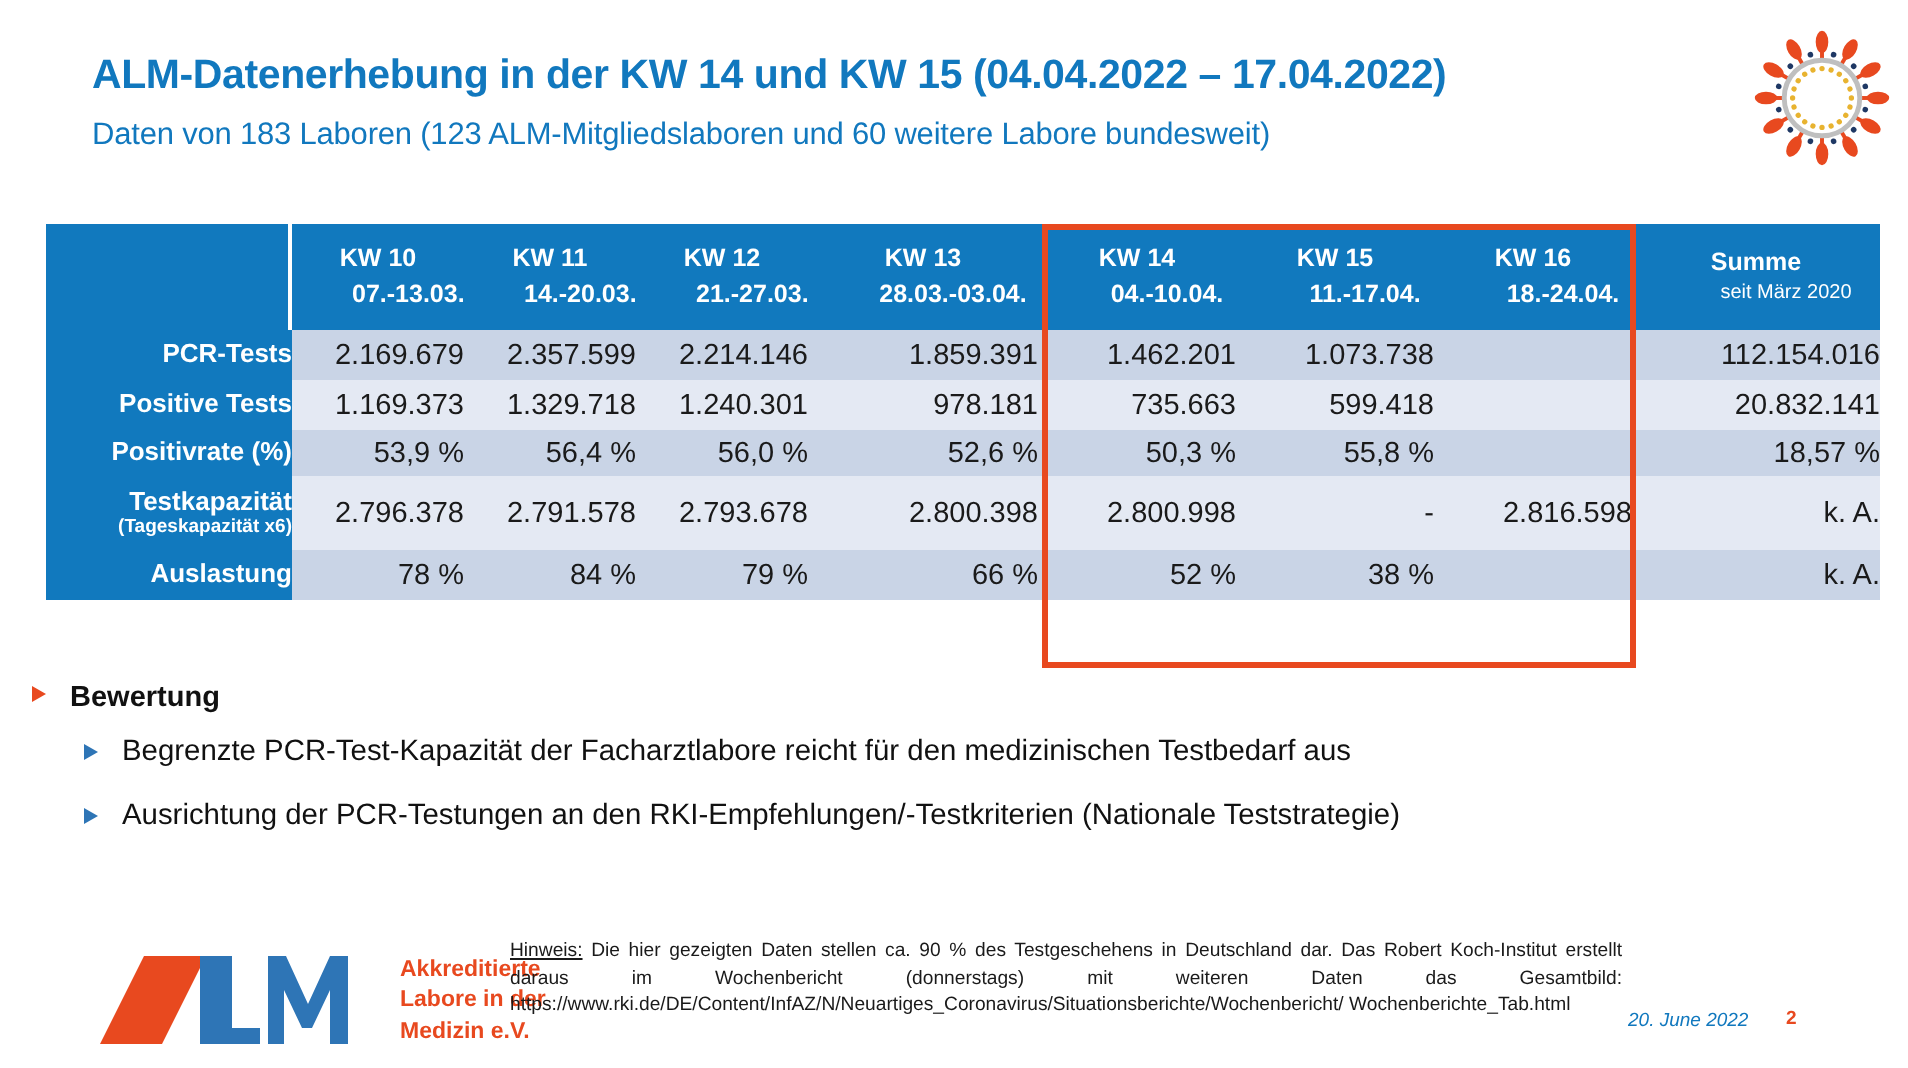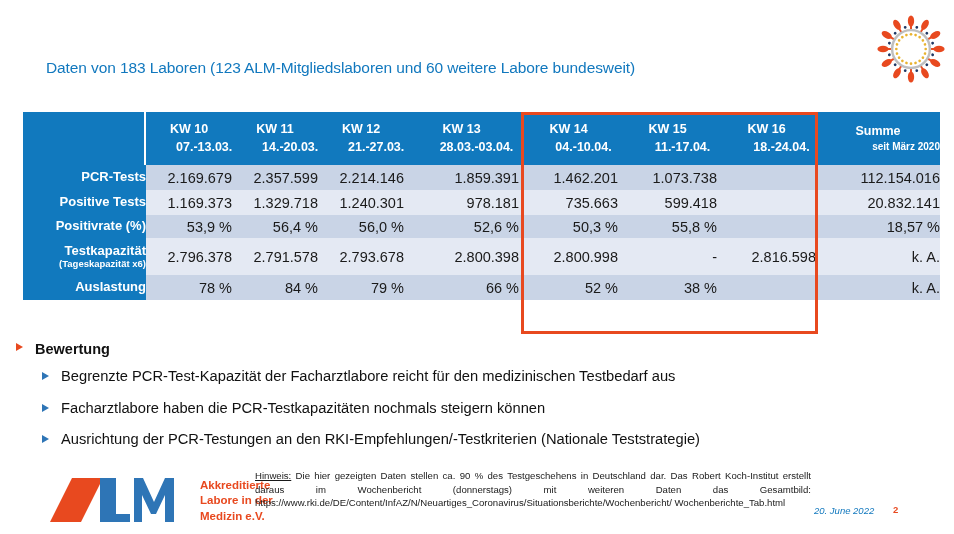--- a/index.html
+++ b/index.html
@@ -40,21 +40,21 @@
   }
   .hdr{
     background:#1179be;color:#ffffff;font-weight:bold;
     text-align:center;vertical-align:middle;
     font-size:12.5px;line-height:1.38;
     border-right:2px solid #ffffff;
     height:53px;
   }
   .hdr .l1{display:block;}
   .hdr .l2{display:block;padding-left:30px;}
-  .hdr.summe .l2{font-size:10px;font-weight:bold;text-align:right;}
+  .hdr.summe .l2{font-size:10px;font-weight:normal;}
   .hdr.corner{background:#1179be;border-right:2px solid #ffffff;}
   .hdr.last{border-right:0;}
 
   .rowlbl{
     background:#1179be;color:#ffffff;font-weight:bold;
     text-align:right;vertical-align:middle;
     font-size:13px;padding-right:4px;
     border-right:2px solid #ffffff;
     border-bottom:2px solid #ffffff;
     line-height:1.15;
@@ -134,20 +134,21 @@
   .pagenum{
     position:absolute;left:893px;top:504px;
     font-size:9.5px;font-weight:bold;color:#e8491f;
   }
 </style>
 </head>
 <body>
 
 <div class="slide">
 
+  <div class="title">ALM-Datenerhebung in der KW 14 und KW 15 (04.04.2022 – 17.04.2022)</div>
   <div class="subtitle">Daten von 183 Laboren (123 ALM-Mitgliedslaboren und 60 weitere Labore bundesweit)</div>
 
   <div class="corona">
     <svg viewBox="0 0 100 100" width="70" height="70" aria-hidden="true">
       <g stroke="none">
         <g fill="#e8491f">
           <g transform="translate(50,50)">
             <g transform="rotate(0)">
                 <ellipse cx="0" cy="-40" rx="4.5" ry="8"></ellipse>
                 <rect x="-1.4" y="-34" width="2.8" height="7"></rect>
@@ -421,24 +422,20 @@
   <div class="redbox"></div>
 
   <div class="bullets">
     <div class="b0">
       <span class="mk"></span>
       <span>Bewertung</span>
     </div>
     <div class="b1">
       <span class="mk"></span>
       <span>Begrenzte PCR-Test-Kapazität der Facharztlabore reicht für den medizinischen Testbedarf aus</span>
-    </div>
-    <div class="b1">
-      <span class="mk"></span>
-      <span>Facharztlabore haben die PCR-Testkapazitäten nochmals steigern können</span>
     </div>
     <div class="b1">
       <span class="mk"></span>
       <span>Ausrichtung der PCR-Testungen an den RKI-Empfehlungen/-Testkriterien (Nationale Teststrategie)</span>
     </div>
   </div>
 
   <div class="logo">
     <div class="mark">
       <svg viewBox="0 0 148 44" width="148" height="44" aria-hidden="true">

